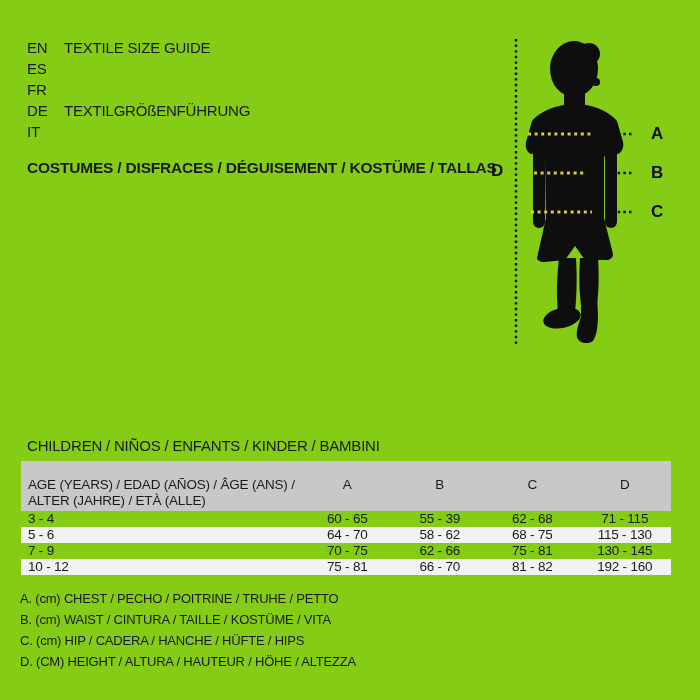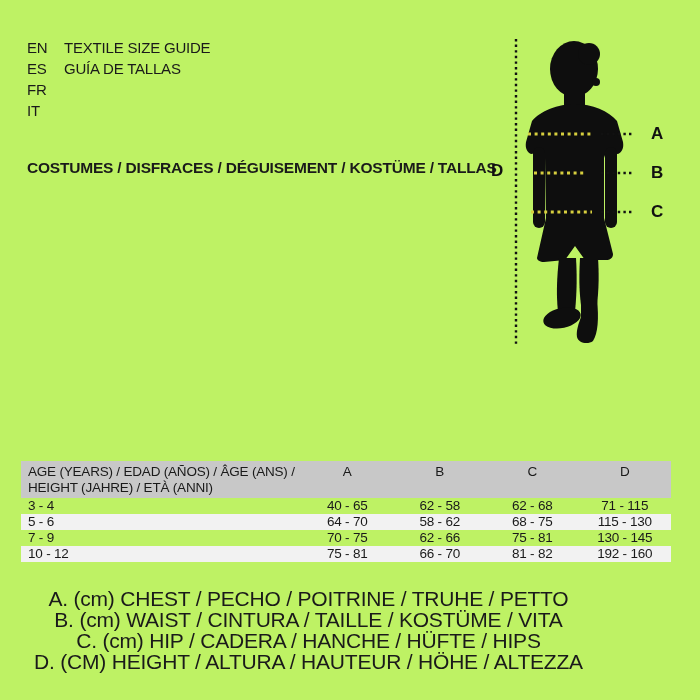--- a/index.html
+++ b/index.html
@@ -10,21 +10,21 @@
     --row-alt:#f2f2f2;
   }
   *{margin:0;padding:0;box-sizing:border-box;}
   html,body{background:#fff;}
   body{
     width:700px;height:700px;position:relative;overflow:hidden;
     font-family:"Liberation Sans", sans-serif;
     color:var(--ink);
     letter-spacing:-0.2px;
   }
-  .canvas{position:absolute;inset:0;background:#bef264;}
+  .canvas{position:absolute;inset:0;background:#84cc16;}
 
   
   .lang-list{position:absolute;left:27px;top:37px;}
   .lang-row{display:flex;line-height:21px;font-size:15px;font-weight:500;white-space:nowrap;}
   .lang-code{width:37px;flex:0 0 37px;}
 
   
   .category-title{position:absolute;left:27px;top:159px;font-size:15.5px;font-weight:700;white-space:nowrap;}
 
   
@@ -37,47 +37,50 @@
   .lbl-d{left:6px;top:135px;}
   .lbl-a{left:166px;top:98px;}
   .lbl-b{left:166px;top:137px;}
   .lbl-c{left:166px;top:176px;}
 
   
   .children-title{position:absolute;left:27px;top:437px;font-size:15px;font-weight:500;white-space:nowrap;}
 
   
   .size-table{position:absolute;left:21px;top:461px;width:650px;font-size:13.5px;}
-  .t-header{display:flex;background:var(--header-bg);min-height:36px;padding:3px 0 3px 0;}
+  .t-header{display:flex;background:var(--header-bg);min-height:36px;padding:16px 0 3px 0;}
   .th-age{flex:0 0 280px;padding-left:7px;font-weight:500;line-height:15.5px;white-space:nowrap;}
   .th{flex:1;text-align:center;font-weight:500;line-height:15.5px;}
   .t-row{display:flex;height:16px;line-height:16px;white-space:nowrap;}
   .t-row:nth-child(even){background:var(--row-alt);}
   .td-age{flex:0 0 280px;padding-left:7px;}
   .td{flex:1;text-align:center;}
 
   
-  .measure-legend{position:absolute;left:34px;top:588px;font-size:21px;line-height:21px;white-space:nowrap;text-align:center;}
+  .measure-legend{position:absolute;left:20px;top:588px;font-size:13px;line-height:21px;white-space:nowrap;}
 </style>
 </head>
 <body>
 
 <div class="canvas">
 
   <div class="lang-list">
     <div class="lang-row">
       <span class="lang-code">EN</span>
       <span class="lang-text">TEXTILE SIZE GUIDE</span>
     </div>
     <div class="lang-row">
       <span class="lang-code">ES</span>
-      <span class="lang-text">GUÍA DE TALLAS</span>
     </div>
     <div class="lang-row">
       <span class="lang-code">FR</span>
+    </div>
+    <div class="lang-row">
+      <span class="lang-code">DE</span>
+      <span class="lang-text">TEXTILGRÖßENFÜHRUNG</span>
     </div>
     <div class="lang-row">
       <span class="lang-code">IT</span>
     </div>
   </div>
 
   <div class="category-title">COSTUMES / DISFRACES / DÉGUISEMENT / KOSTÜME / TALLAS</div>
 
   <div class="figure-area">
     <svg width="220" height="340" viewBox="0 0 220 340">
@@ -106,37 +109,38 @@
       <line class="bline" x1="121" y1="109" x2="152" y2="109"></line>
       <line class="bline" x1="121" y1="148" x2="152" y2="148"></line>
       <line class="bline" x1="121" y1="187" x2="152" y2="187"></line>
     </svg>
     <span class="measure-label lbl-d">D</span>
     <span class="measure-label lbl-a">A</span>
     <span class="measure-label lbl-b">B</span>
     <span class="measure-label lbl-c">C</span>
   </div>
 
+  <div class="children-title">CHILDREN / NIÑOS / ENFANTS / KINDER / BAMBINI</div>
 
   <div class="size-table">
     <div class="t-header">
       <div class="th-age">
         <div>AGE (YEARS) / EDAD (AÑOS) / ÂGE (ANS) /</div>
-        <div>HEIGHT (JAHRE) / ETÀ (ANNI)</div>
+        <div>ALTER (JAHRE) / ETÀ (ALLE)</div>
       </div>
       <div class="th">A</div>
       <div class="th">B</div>
       <div class="th">C</div>
       <div class="th">D</div>
     </div>
     <div class="t-body">
       <div class="t-row">
         <div class="td-age">3 - 4</div>
-        <div class="td">40 - 65</div>
-        <div class="td">62 - 58</div>
+        <div class="td">60 - 65</div>
+        <div class="td">55 - 39</div>
         <div class="td">62 - 68</div>
         <div class="td">71 - 115</div>
       </div>
       <div class="t-row">
         <div class="td-age">5 - 6</div>
         <div class="td">64 - 70</div>
         <div class="td">58 - 62</div>
         <div class="td">68 - 75</div>
         <div class="td">115 - 130</div>
       </div>

